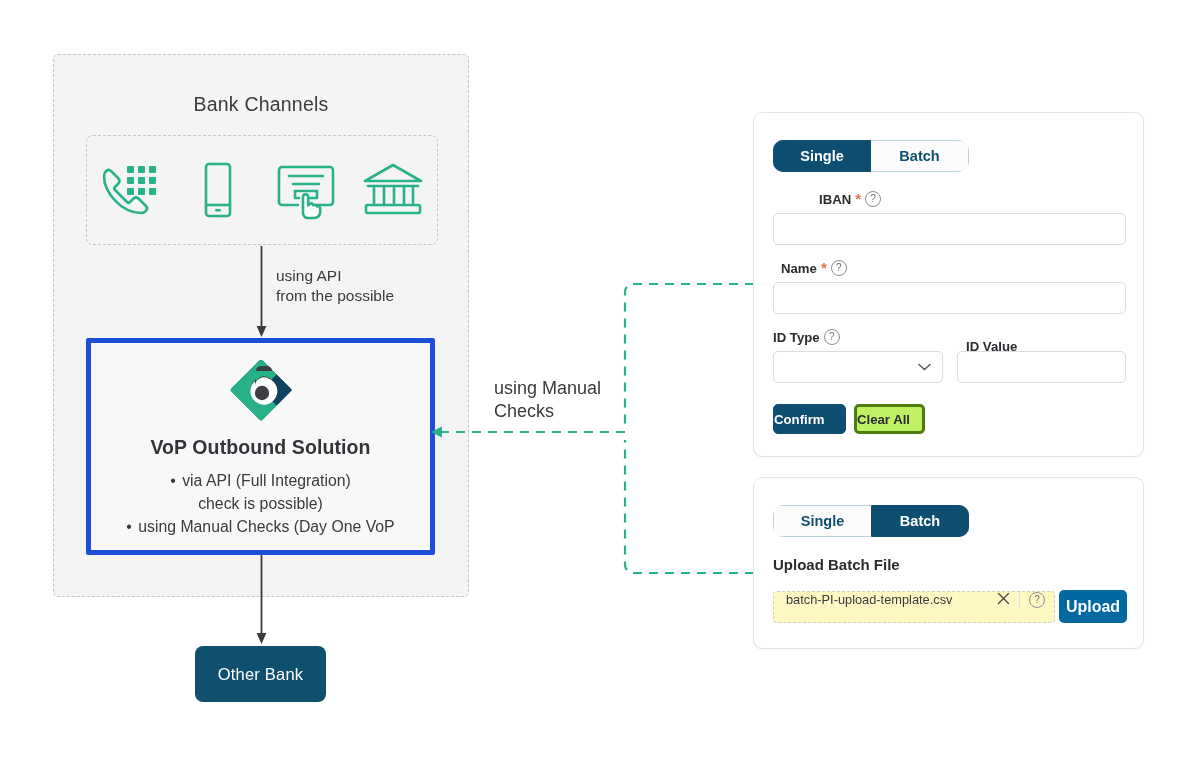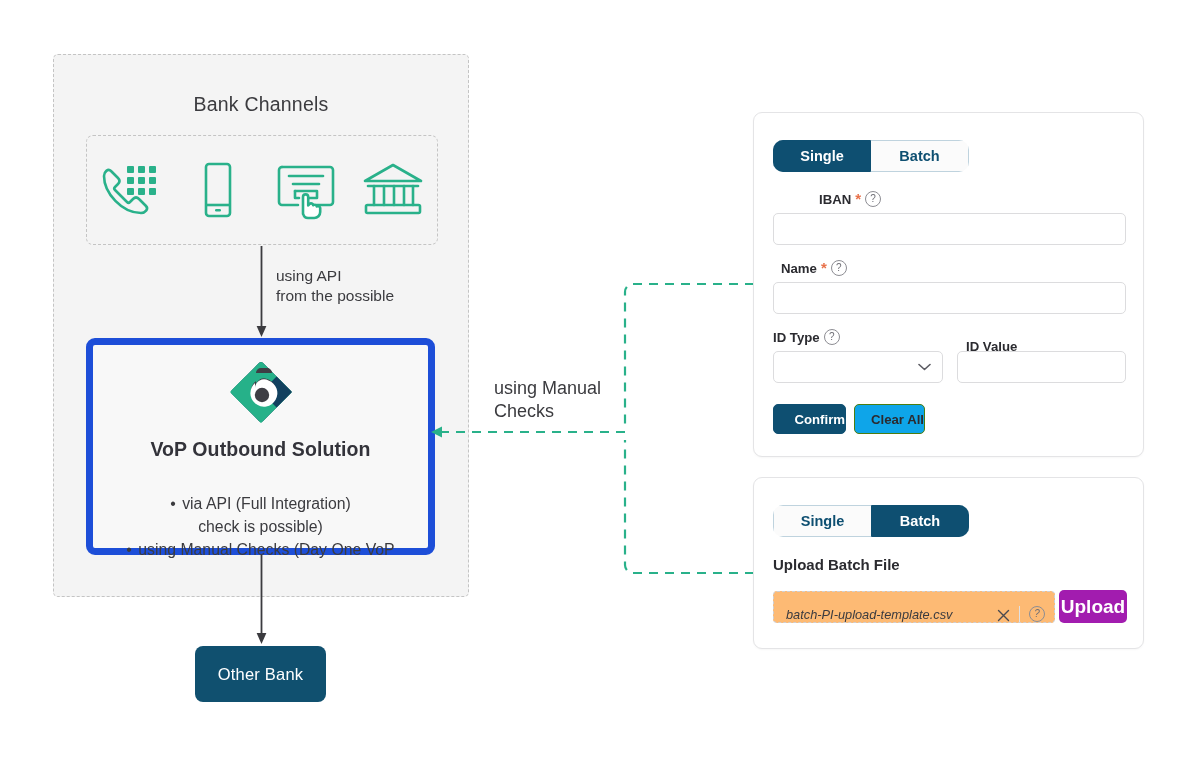--- a/index.html
+++ b/index.html
@@ -75,22 +75,22 @@
   }
 
   
   .vop-card {
     position: absolute;
     left: 86px;
     top: 338px;
     width: 349px;
     height: 217px;
     background: #f8f8f8;
-    border: 7px solid #1d4ed8;
-    border-radius: 9px;
+    border: 5px solid #1d4ed8;
+    border-radius: 2px;
     box-sizing: border-box;
   }
   .vop-logo {
     position: absolute;
     left: 50%;
     margin-left: -31px;
     top: 16px;
     width: 62px;
     height: 62px;
   }
@@ -105,21 +105,20 @@
     letter-spacing: .1px;
   }
   .vop-bullets {
     position: absolute;
     left: 14px; right: 14px;
     top: 126px;
     text-align: center;
     font-size: 15.8px;
     line-height: 23px;
     color: #3b3b3f;
-    margin-top: 21px;
   }
   .vop-bullets div { white-space: nowrap; }
   .bdot { margin-right: 2px; }
 
   
   .arrow-v2 {
     position: absolute;
     left: 255px;
     top: 555px;
     width: 13px;
@@ -249,58 +248,57 @@
   .chev { width: 13px; height: 8px; display: block; }
 
   .btn {
     position: absolute;
     height: 30px;
     border-radius: 5px;
     font-size: 13.2px;
     font-weight: bold;
     display: flex;
     align-items: center;
-    justify-content: flex-end;
+    justify-content: flex-start;
     box-sizing: border-box;
     cursor: pointer;
   }
   .btn-primary { background: #0e4f71; color: #ffffff; border: 1px solid #0e4f71; }
-  .btn-ghost   { background: #0ea5e9; color: #2b2b30; border: 1px solid #4d7c0f; }
+  .btn-ghost   { background: #bef264; color: #2b2b30; border: 3px solid #4d7c0f; }
 
   .upload-title {
     position: absolute;
     left: 19px; top: 78px;
     font-size: 15px;
     font-weight: bold;
     color: #2b2b30;
   }
   .file-zone {
     position: absolute;
     left: 19px; top: 113px;
     width: 282px; height: 32px;
     border: 1.3px dashed #cfcfd2;
     border-radius: 4px;
     box-sizing: border-box;
     display: flex;
-    align-items: flex-end;
+    align-items: flex-start;
     padding: 0 9px 0 12px;
-    background: #fdba74;
-    font-style: italic;
+    background: #fef9c3;
   }
   .file-name { flex: 1; font-size: 12.8px; color: #3b3b3f; }
   .x-icon { width: 13px; height: 13px; cursor: pointer; }
   .vdiv { width: 1px; height: 16px; background: #e0e0e2; margin: 0 9px; }
   .btn-upload {
     position: absolute;
     left: 305px; top: 112px;
     width: 68px; height: 33px;
-    background: #a21caf;
+    background: #0369a1;
     border-radius: 5px;
     color: #ffffff;
-    font-size: 19px;
+    font-size: 16px;
     font-weight: bold;
     display: flex;
     align-items: center;
     justify-content: center;
     cursor: pointer;
   }
 </style>
 </head>
 <body>
 

